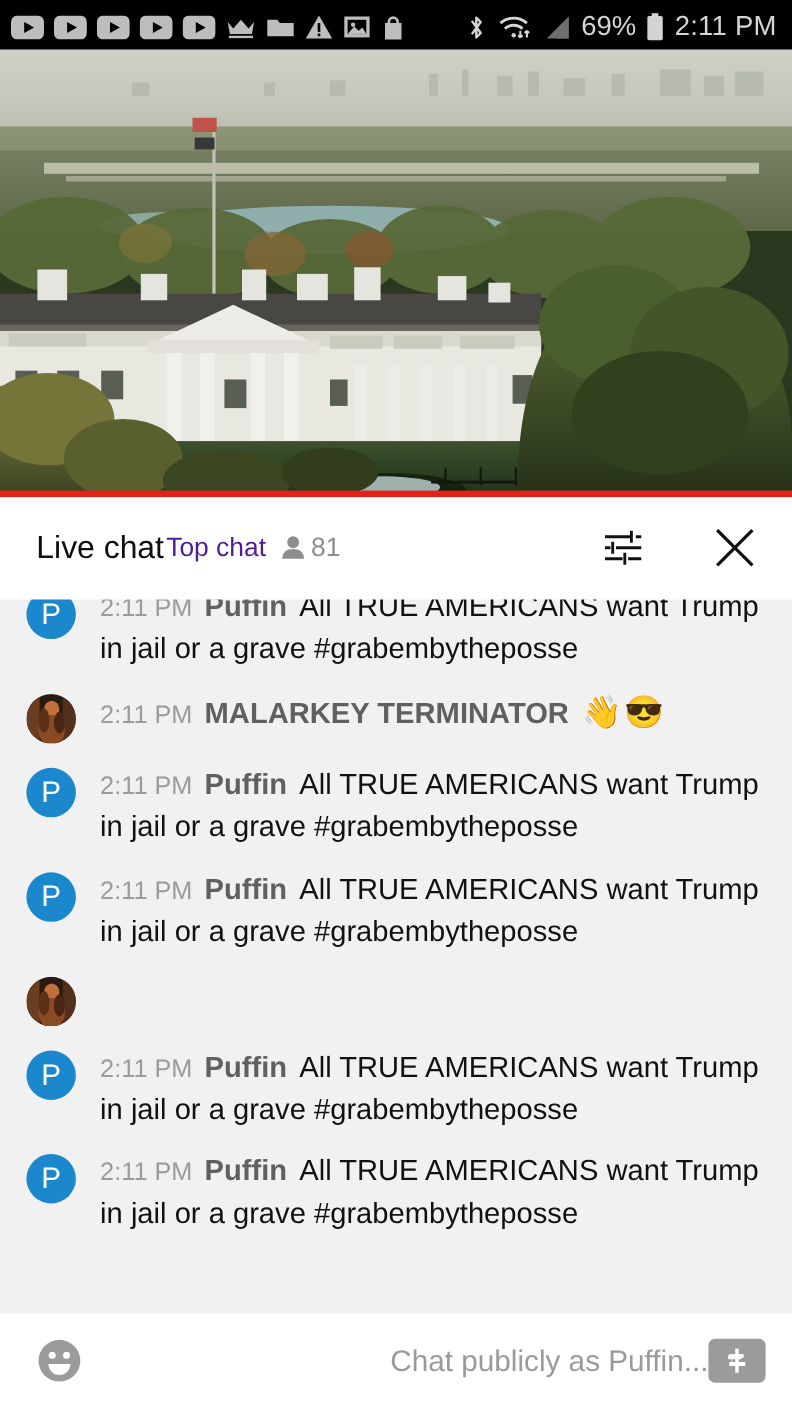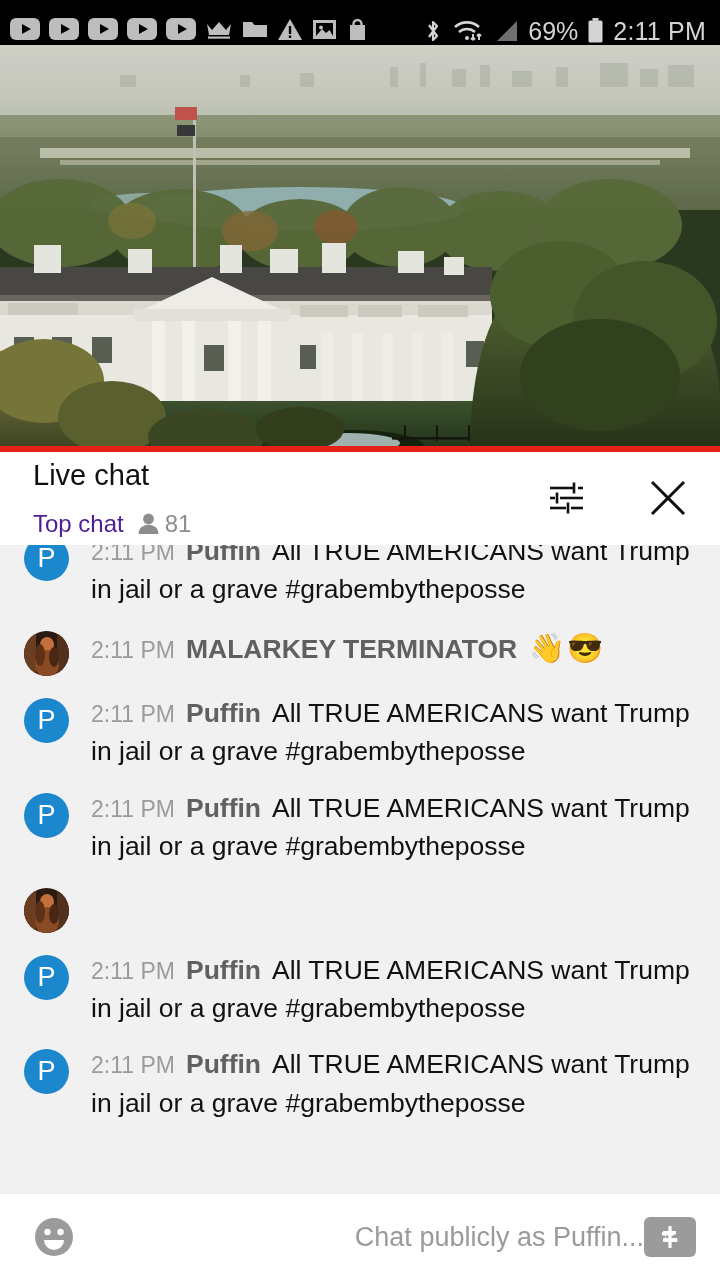--- a/index.html
+++ b/index.html
@@ -6,41 +6,41 @@
   html, body {
     width:720px; height:1280px;
     font-family:"Liberation Sans", sans-serif;
     background:#ffffff;
     overflow:hidden;
   }
   #app { position:relative; width:720px; height:1280px; overflow:hidden; }
 
   
   .statusbar {
-    height:45px; background:#000; display:flex; align-items:flex-start;
-    padding:17px 12px 0 10px; position:relative;
+    height:45px; background:#000; display:flex; align-items:center;
+    padding:4px 12px 0 10px; position:relative;
   }
   .sb-left { display:flex; align-items:center; gap:9px; }
   .sb-right { display:flex; align-items:center; gap:9px; position:absolute; right:14px; }
   .sb-icon { display:block; }
   .sb-text { color:#d4d4d4; font-size:25px; letter-spacing:.2px; line-height:1; }
   .sb-batt-pct { color:#d4d4d4; font-size:25px; line-height:1; }
 
   
   .video-wrap { position:relative; width:720px; height:407px; overflow:hidden; background:#2c3b22; }
   .video-canvas { position:absolute; inset:0; }
   .progress-bar { position:absolute; left:0; bottom:0; width:720px; height:6px; background:#e62117; }
 
   
   .chat-header {
     position:relative; height:92px; background:#fff;
     display:flex; align-items:center; padding:0 0 0 33px;
     z-index:5;
   }
-  .chat-header-texts { display:flex; flex-direction:column; justify-content:center; gap:19px; }
+  .chat-header-texts { display:flex; justify-content:center; gap:2px; }
   .chat-title { font-size:29px; color:#101010; line-height:1.12; font-weight:400; }
   .chat-sub-row { display:flex; align-items:center; gap:13px; }
   .chat-sub { font-size:24px; color:#4c1d95; line-height:1.1; }
   .viewer-group { display:flex; align-items:center; gap:5px;justify-content:space-between; }
   .viewer-count { font-size:24px; color:#8d8d8d; line-height:1.1; }
   .chat-header-actions { position:absolute; right:28px; display:flex; align-items:center; gap:54px; }
   .hdr-btn { width:48px; height:48px; display:flex; align-items:center; justify-content:center; cursor:pointer; }
 
   
   .chat-list {

